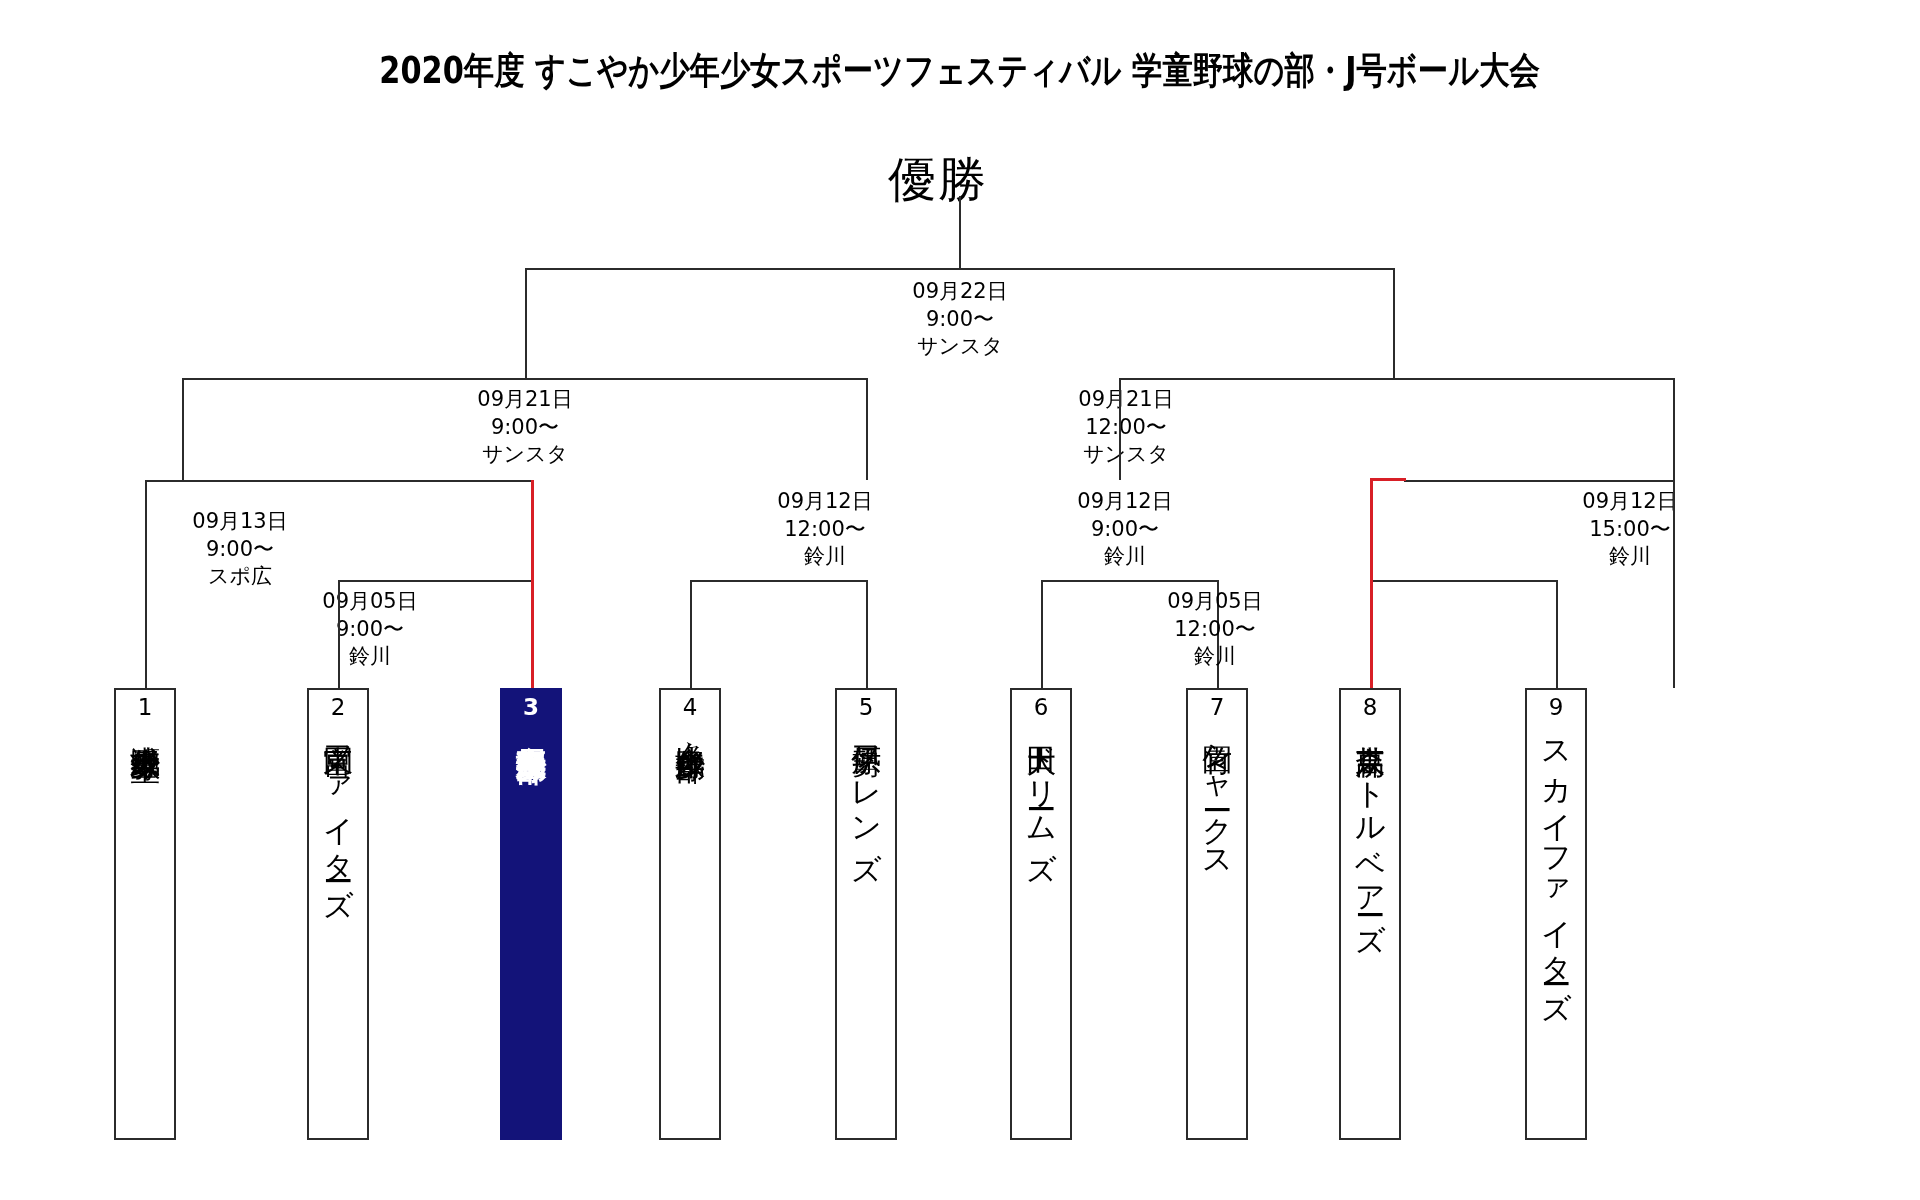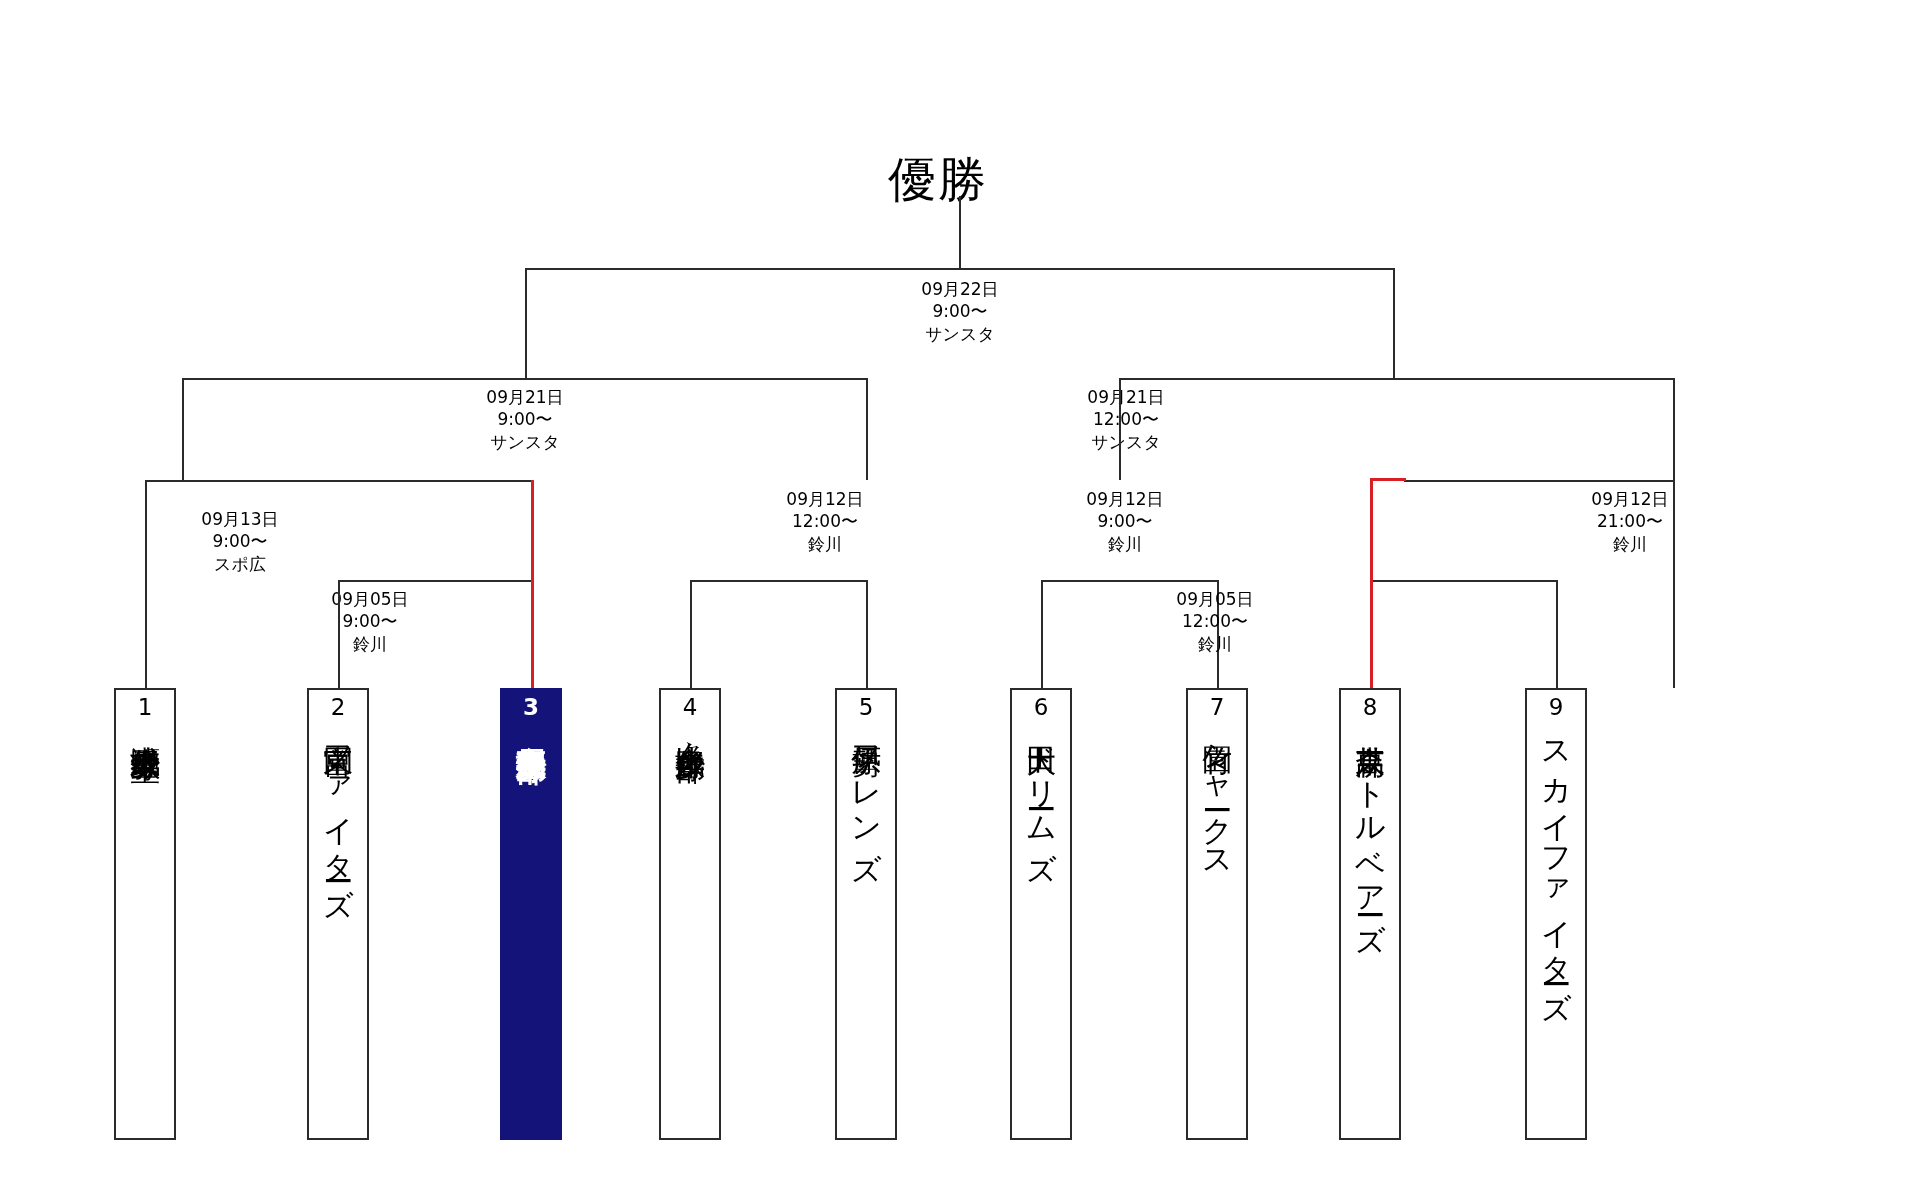--- a/index.html
+++ b/index.html
@@ -32,21 +32,21 @@
     font-weight:normal;
     font-family:"DejaVu Serif","Liberation Serif",serif;
     white-space:nowrap;
     letter-spacing:2px;
   }
 
   
   .match{
     position:absolute;
     text-align:center;
-    font-size:17px;
+    font-size:21px;
     line-height:1.32;
     white-space:nowrap;
     font-family:"DejaVu Sans","Liberation Sans",sans-serif;
   }
   .match div{display:block;}
   .match .venue{letter-spacing:0px;}
 
   
   .ln{position:absolute;background:#2b2b2b;}
   .ln.h{height:2px;}
@@ -87,20 +87,23 @@
     color:#ffffff;
   }
   .team.highlight .seed{font-weight:bold;color:#fff;}
   .team.highlight .tname{font-weight:bold;color:#fff;}
 </style>
 </head>
 <body>
 
 <div id="stage">
 
+  <div class="title">
+    <span class="narrow">2020年度 すこやか少年少女スポーツフェスティバル 学童野球の部・J号ボール大会</span>
+  </div>
 
   <div class="champion" style="left:888px;top:148px;">優勝</div>
 
   <div class="match" style="left:860px;top:278px;width:200px;">
     <div>09月22日</div>
     <div>9:00〜</div>
     <div class="venue">サンスタ</div>
   </div>
 
   <div class="ln v" style="left:959px;top:196px;height:72px;"></div>
@@ -160,21 +163,21 @@
     <div>09月12日</div>
     <div>9:00〜</div>
     <div class="venue">鈴川</div>
   </div>
   <div class="ln h" style="left:1041px;top:580px;width:178px;"></div>
   <div class="ln v" style="left:1041px;top:580px;height:108px;"></div>
   <div class="ln v" style="left:1217px;top:580px;height:108px;"></div>
 
   <div class="match" style="left:1545px;top:488px;width:170px;">
     <div>09月12日</div>
-    <div>21:00〜</div>
+    <div>15:00〜</div>
     <div class="venue">鈴川</div>
   </div>
   <div class="ln h" style="left:1404px;top:480px;width:270px;"></div>
   <div class="ln redh" style="left:1370px;top:478px;width:36px;"></div>
   <div class="ln redv" style="left:1370px;top:478px;height:102px;"></div>
   <div class="ln v" style="left:1673px;top:480px;height:208px;"></div>
 
   <div class="match" style="left:1130px;top:588px;width:170px;">
     <div>09月05日</div>
     <div>12:00〜</div>

